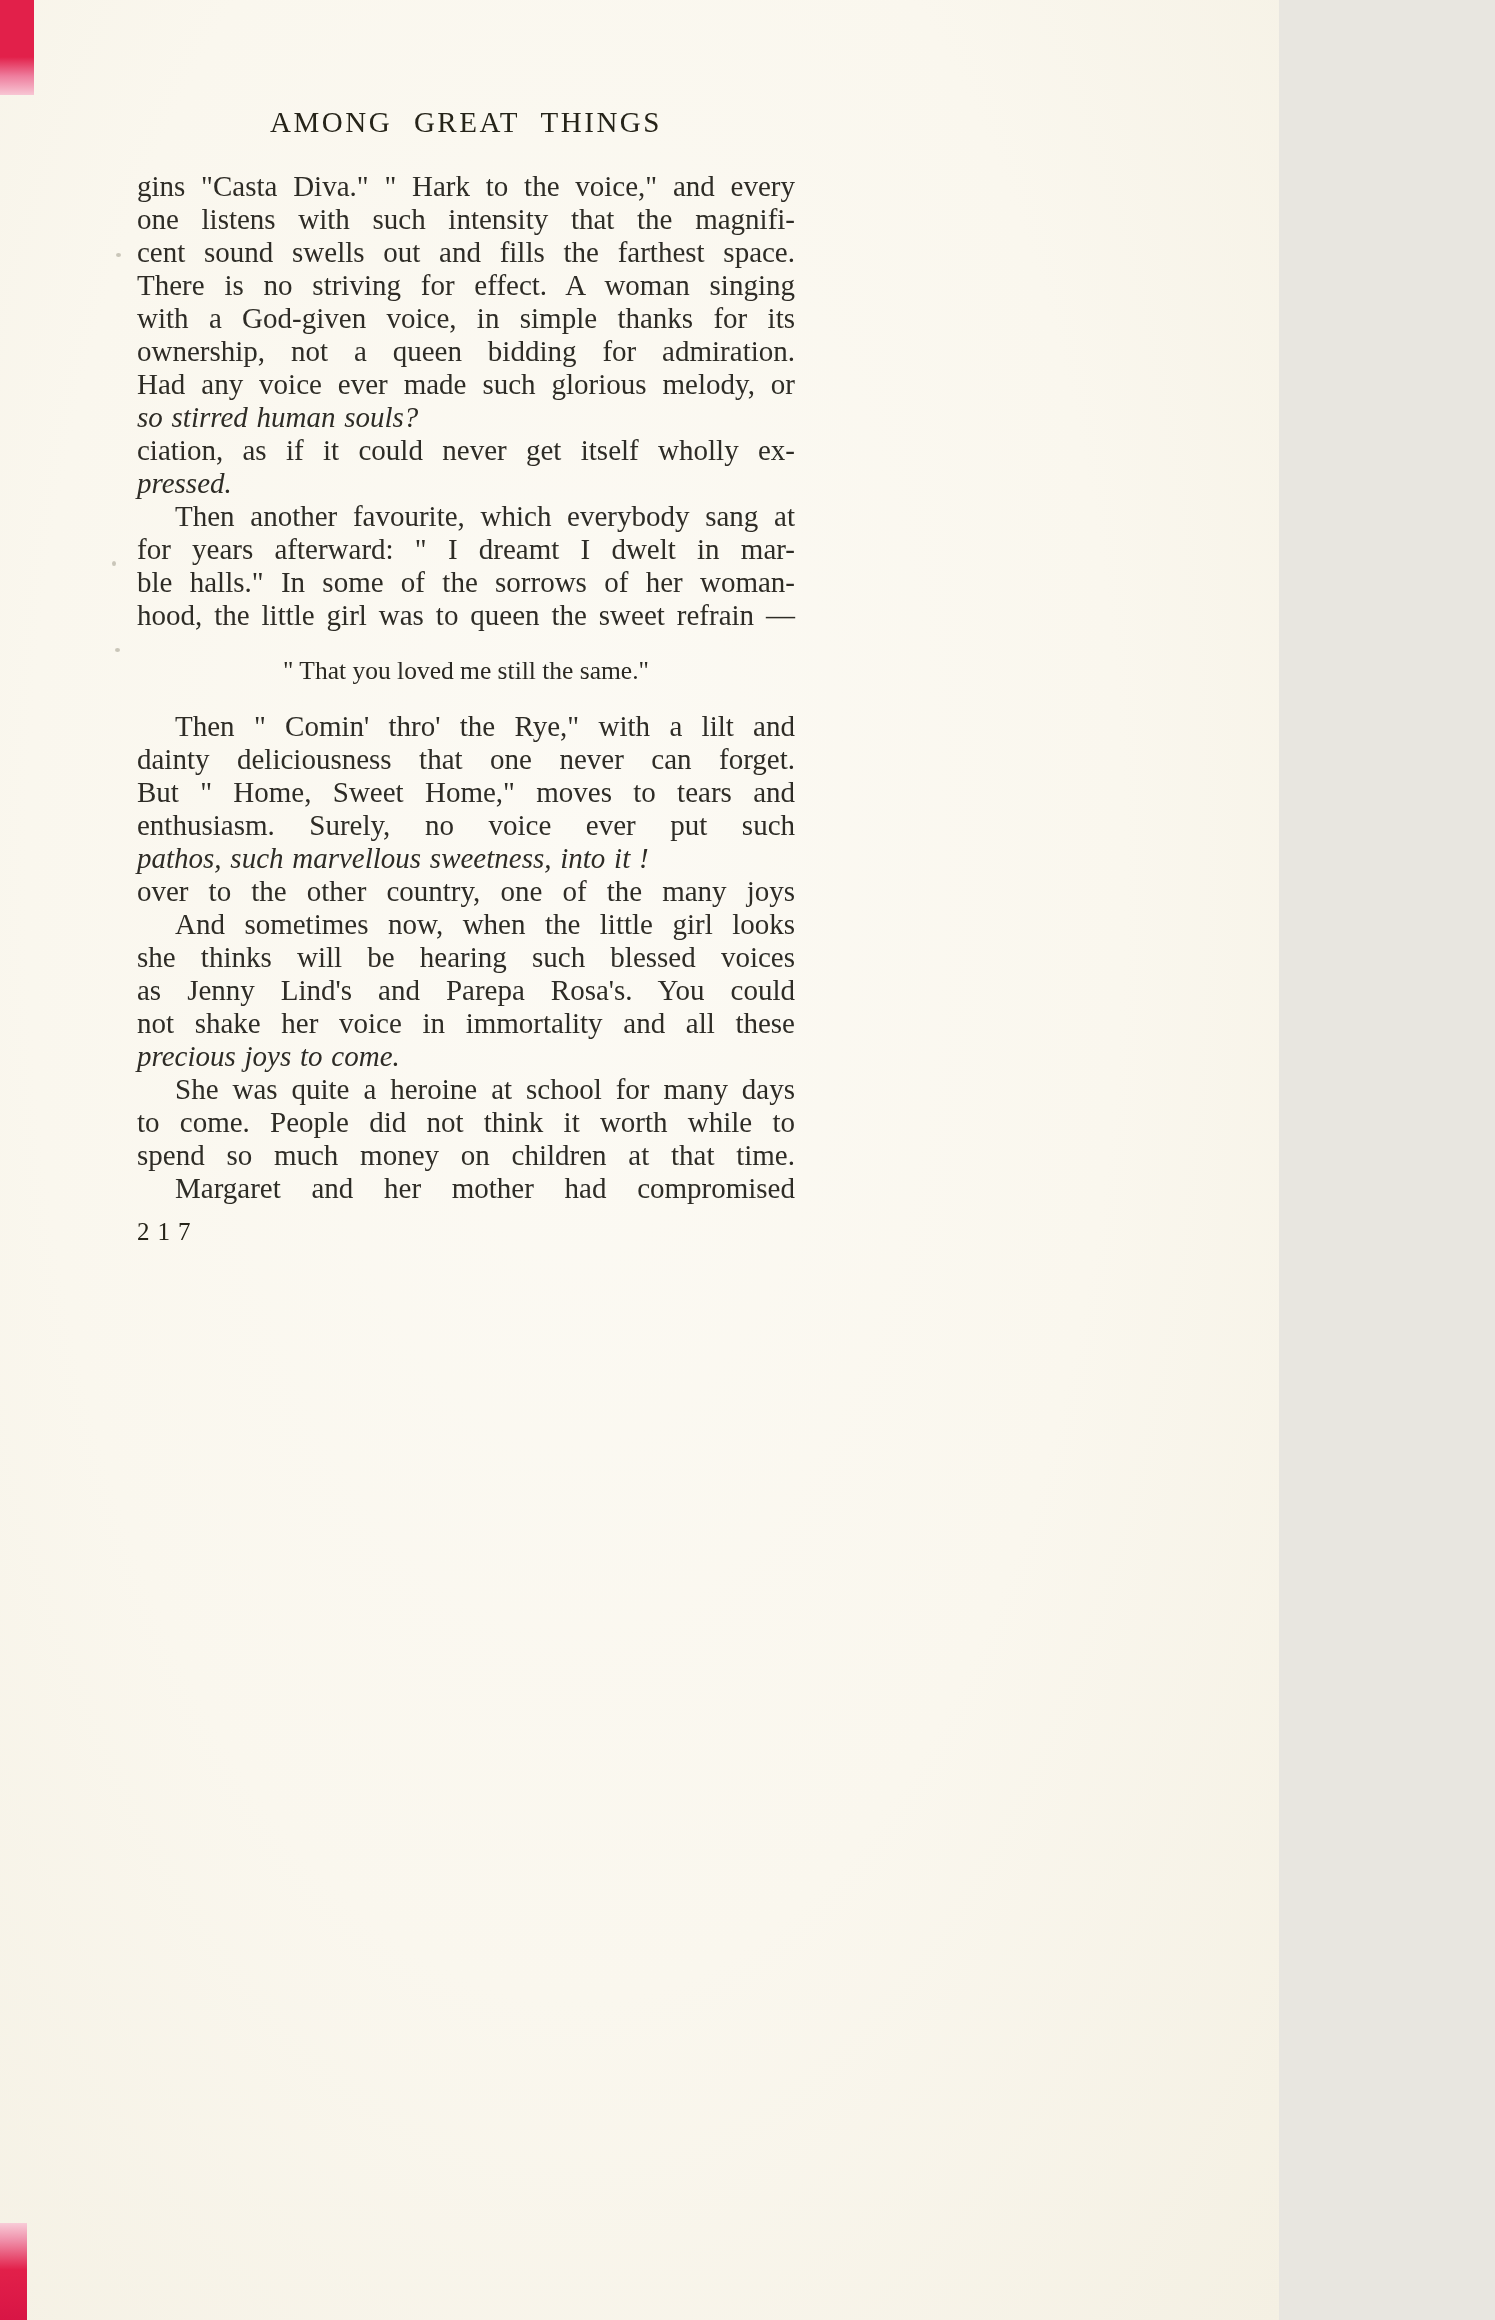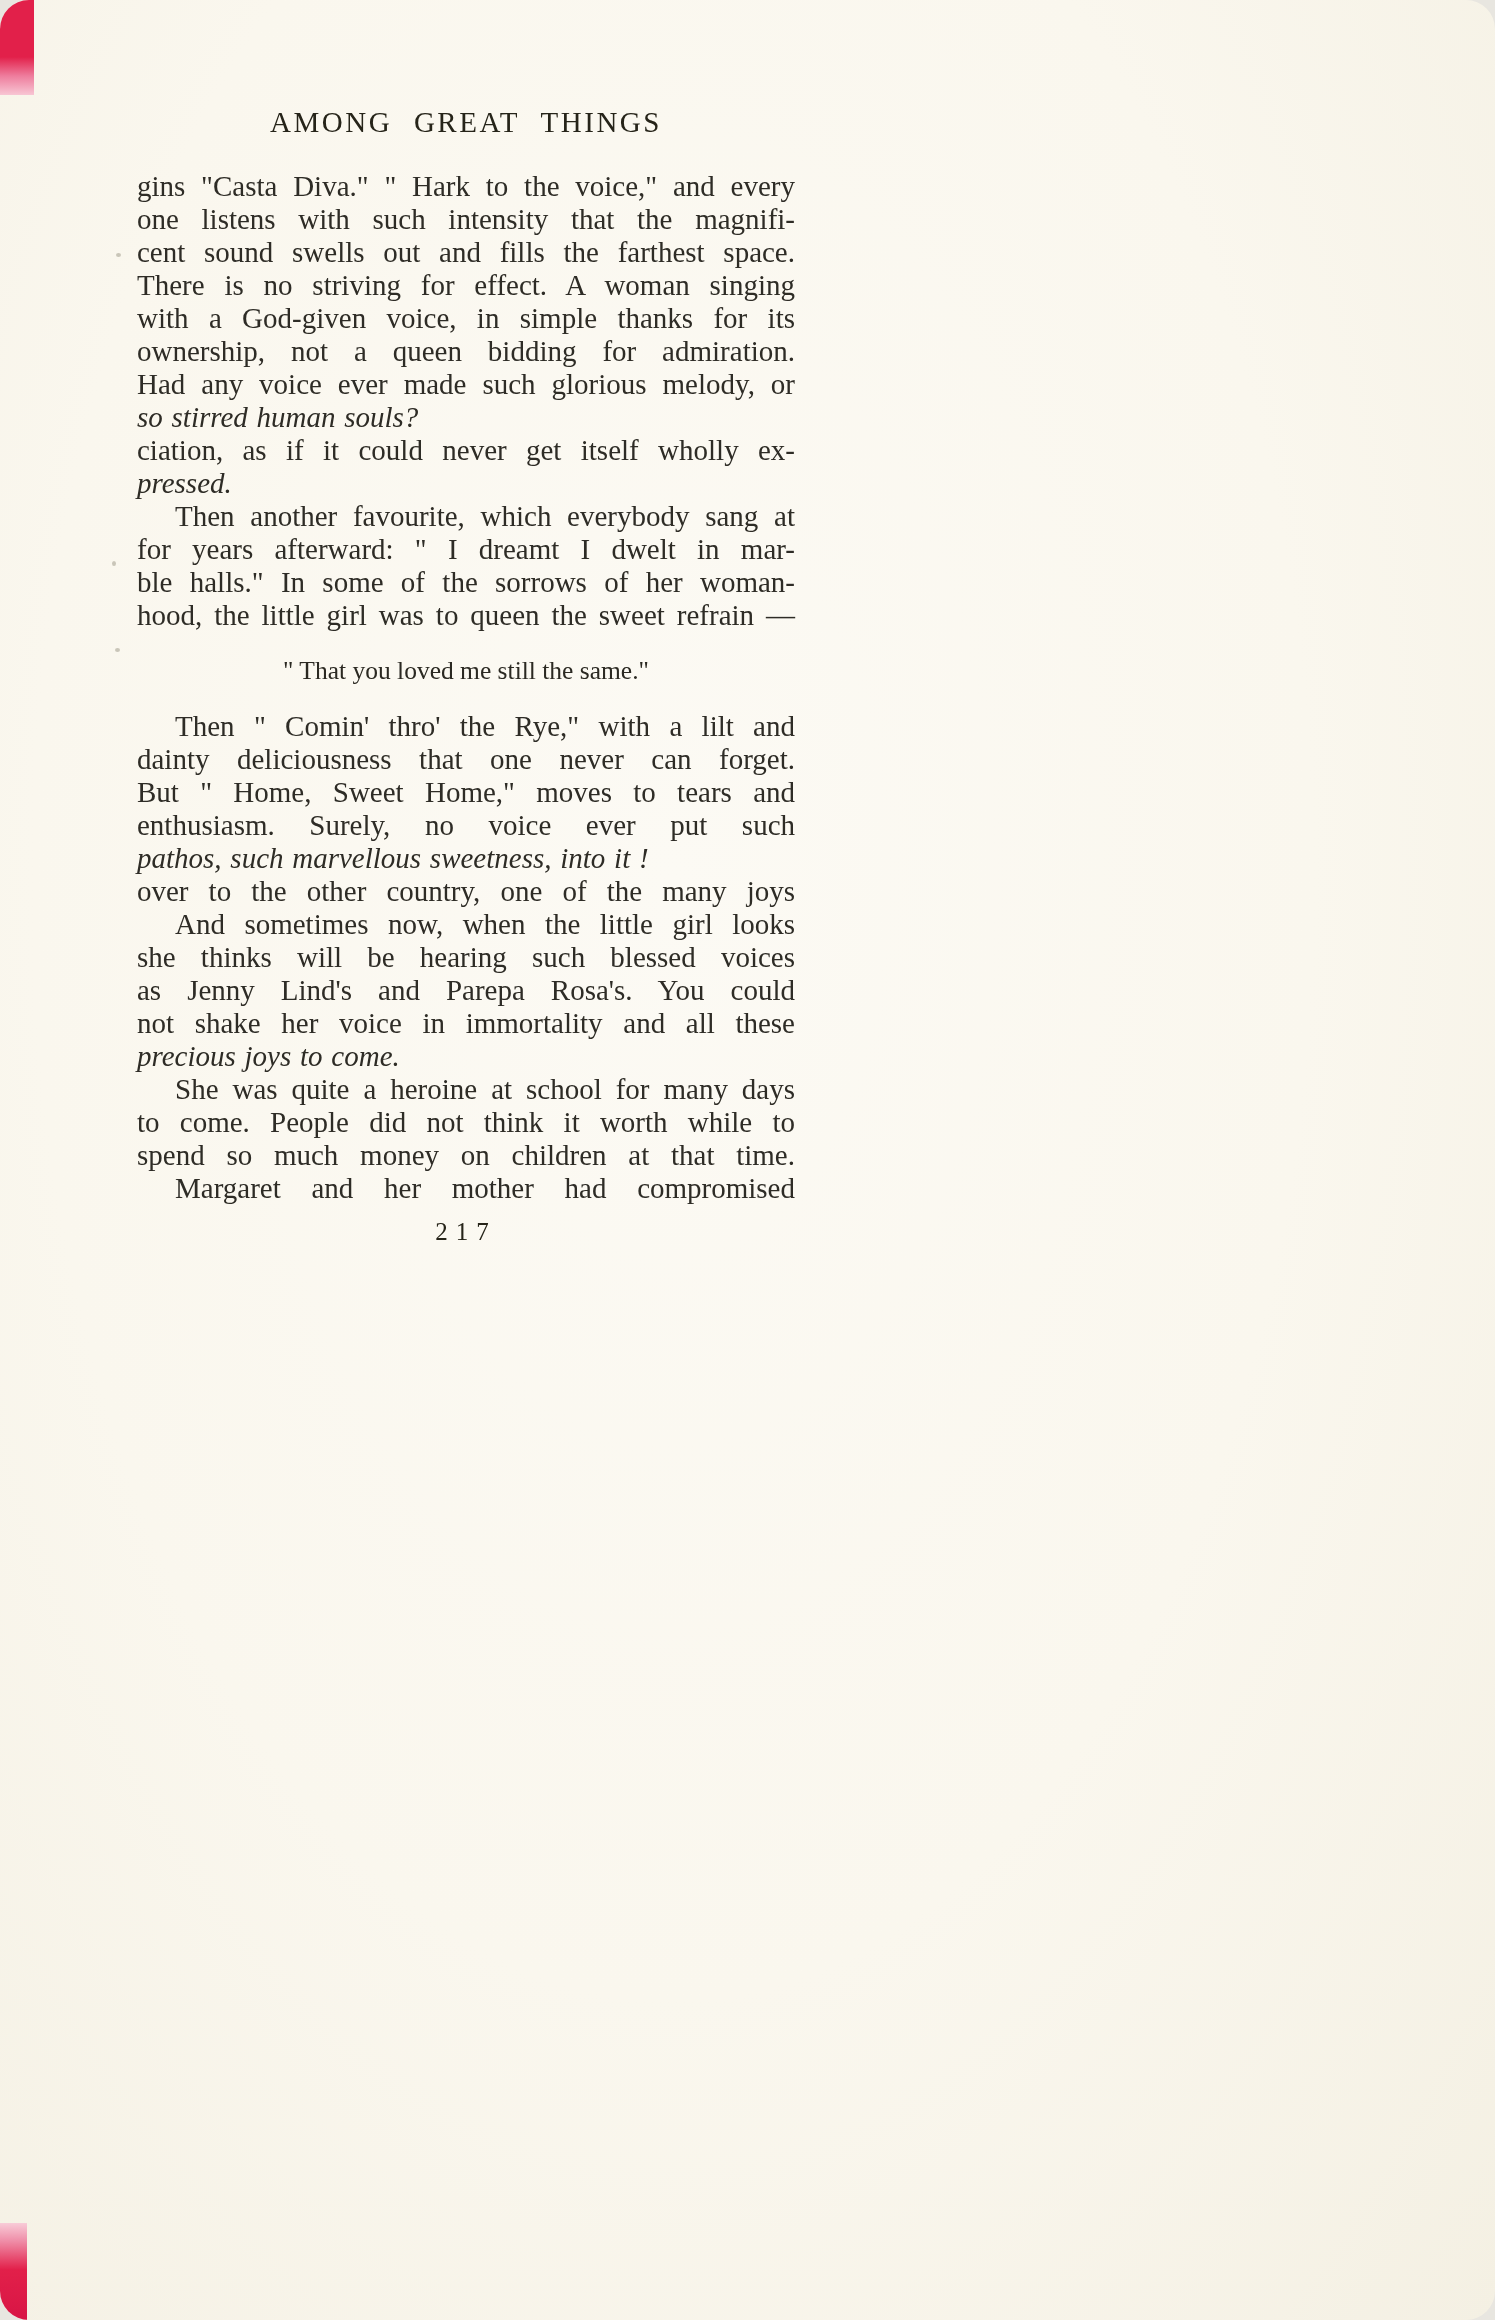--- a/index.html
+++ b/index.html
@@ -2,28 +2,27 @@
 <html><head>
 <meta charset="utf-8">
 <style>
   html, body {
     margin: 0;
     padding: 0;
     background: #e8e6e0;
   }
   .page {
     position: relative;
-    width: 1495px;
+    width: 1279px;
     height: 2320px;
     margin: 0;
     overflow: hidden;
     background: radial-gradient(ellipse at 45% 38%, #fcfaf4 0%, #faf7ee 55%, #f4f0e3 100%);
     font-family: "Liberation Serif", "DejaVu Serif", serif;
     color: #2e2c26;
-    border-radius: 29px;
   }
   .text-block {
     position: absolute;
     left: 137px;
     top: 104px;
     width: 658px;
   }
   .running-header {
     text-align: center;
     font-size: 29px;
@@ -49,21 +48,20 @@
     text-indent: 38px;
   }
   .quote {
     font-size: 25.5px;
     line-height: 30px;
     text-align: center;
     margin: 24px 0 24px 0;
     color: #2b2922;
   }
   .footer-page-number {
-    text-align: center;
     font-size: 25px;
     line-height: 30px;
     letter-spacing: 8px;
     margin-top: 12px;
     color: #262419;
   }
   
   .red-top {
     position: absolute;
     left: 0;

